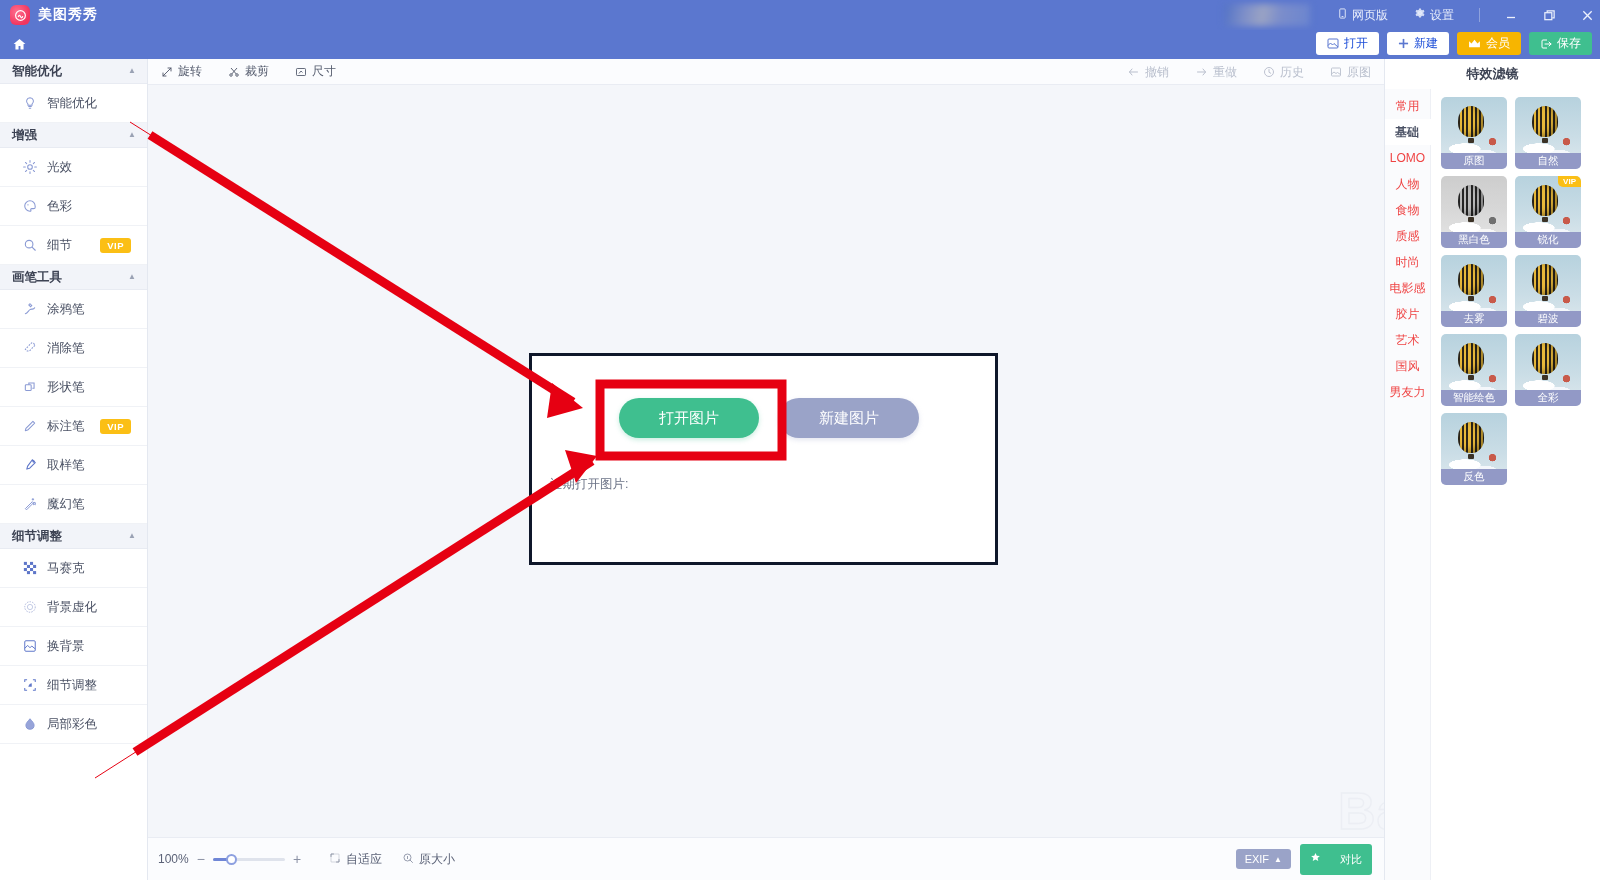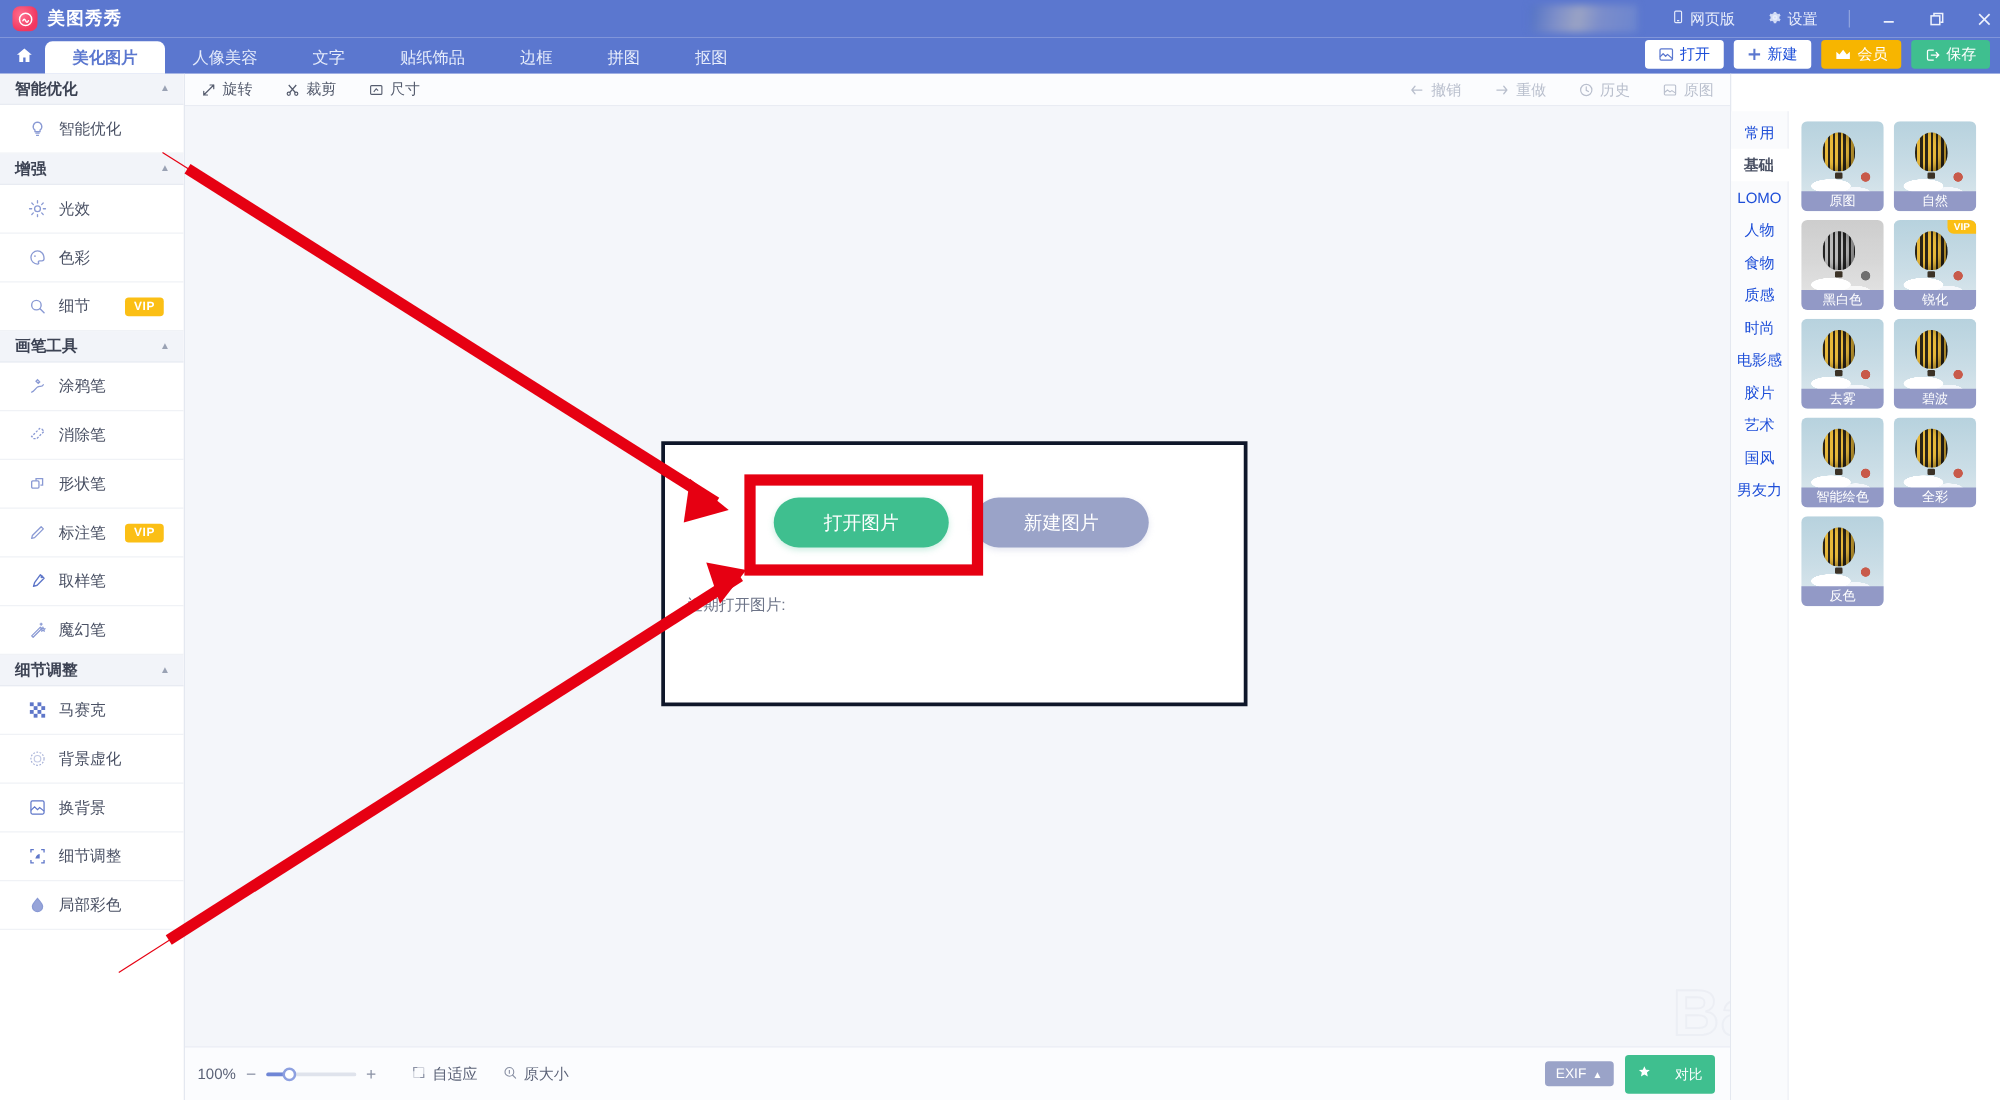--- a/index.html
+++ b/index.html
@@ -20,21 +20,21 @@
   .brand-logo {
     width: 20px; height: 20px; border-radius: 6px;
     background: radial-gradient(circle at 35% 35%, #ff6f8e, #f1365f 70%);
     display: flex; align-items: center; justify-content: center;
   }
   .brand-logo svg { display:block; }
   .brand-name { color: #fff; font-size: 14px; font-weight: bold; letter-spacing: 1px; }
 
   .tb-right {
     position: absolute; right: 0; top: 0; height: 30px;
-    display: flex; align-items: center; gap: 12px;
+    display: flex; align-items: center; gap: 12px; font-family: Liberation Serif, serif;
   }
   .redacted {
     width: 86px; height: 22px; margin-right: 8px; border-radius: 2px;
     background: linear-gradient(100deg,#5272c6 0%,#7e8fc9 25%,#9aa3c4 45%,#7b8dcb 65%,#6b85cf 100%);
     filter: blur(3px);
   }
   .tb-item {
     display: flex; align-items: center; gap: 4px; color: #e8edfb;
     font-size: 12px; padding: 0 7px; height: 30px; cursor: default;
   }
@@ -149,21 +149,21 @@
   .rightpanel {
     position:absolute; right:0; top:59px; width:216px; height:821px;
     background:#fff; border-left:1px solid #e4e8f0;
   }
   .rp-title { height:30px; display:flex; align-items:center; justify-content:center;
     font-size:13px; color:#3d4354; font-weight:bold; }
   .rp-body { position:absolute; top:30px; left:0; width:216px; bottom:0; display:flex; }
   .cat-col { width:46px; background:#fafbfd; border-right:1px solid #eef0f5; padding-top:4px; }
   .cat {
     height:26px; display:flex; align-items:center; justify-content:center;
-    font-size:12px; color:#1d4ed8;
+    font-size:12px; color:#ef4444;
   }
   .cat.active { background:#fff; color:#4a5164; font-weight:bold; border-right:2px solid #fff; margin-right:-1px; }
   .thumbs { flex:1; padding:8px 6px 0 10px; display:flex; flex-wrap:wrap; gap:7px 8px; align-content:flex-start; }
   .thumb { position:relative; width:66px; height:72px; border-radius:5px; overflow:hidden; }
   .thumb .pic {
     position:absolute; inset:0;
     background:
       radial-gradient(circle at 78% 62%, #c85a4a 0 3.5px, transparent 4px),
       radial-gradient(ellipse 26px 9px at 36% 72%, #ffffff 0 60%, transparent 62%),
       radial-gradient(ellipse 20px 8px at 66% 80%, #f4f7fb 0 60%, transparent 62%),
@@ -270,29 +270,20 @@
       </span>
     </div>
   </div>
 
   <div class="tabbar">
     <span class="home-btn">
       <svg width="15" height="15" viewBox="0 0 24 24" fill="#ffffff">
         <path d="M12 3L2.5 11h3v9h5v-5.5h3V20h5v-9h3L12 3z"></path>
       </svg>
     </span>
-    <div class="tabs">
-      <div class="tab active">美化图片</div>
-      <div class="tab">人像美容</div>
-      <div class="tab">文字</div>
-      <div class="tab">贴纸饰品</div>
-      <div class="tab">边框</div>
-      <div class="tab">拼图</div>
-      <div class="tab">抠图</div>
-    </div>
 
     <div class="actions">
       <div class="act white">
         <span>
           <svg width="12" height="11" viewBox="0 0 24 22" fill="none" stroke="#5b77cf" stroke-width="2">
             <rect x="2" y="2" width="20" height="18" rx="2"></rect>
               <path d="M2 15l5-5 4 4 3-3 8 7" stroke-linejoin="round"></path>
           </svg>
         </span>
         <span>打开</span>
@@ -563,20 +554,21 @@
       <div class="recent-label">近期打开图片:</div>
     </div>
 
     <div class="watermark">
       <div class="wm-main">Baidu经验</div>
 
     </div>
   </div>
 
   <div class="rightpanel">
+    <div class="rp-title">特效滤镜</div>
     <div class="rp-body">
       <div class="cat-col">
         <div class="cat">常用</div>
         <div class="cat active">基础</div>
         <div class="cat">LOMO</div>
         <div class="cat">人物</div>
         <div class="cat">食物</div>
         <div class="cat">质感</div>
         <div class="cat">时尚</div>
         <div class="cat">电影感</div>

